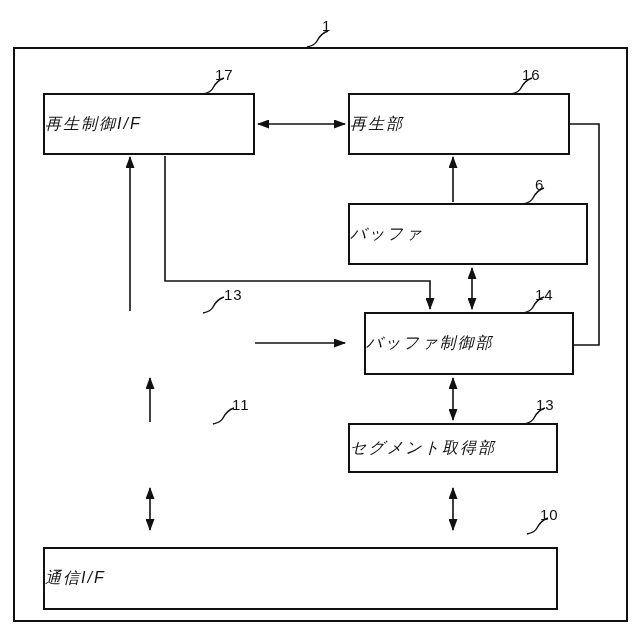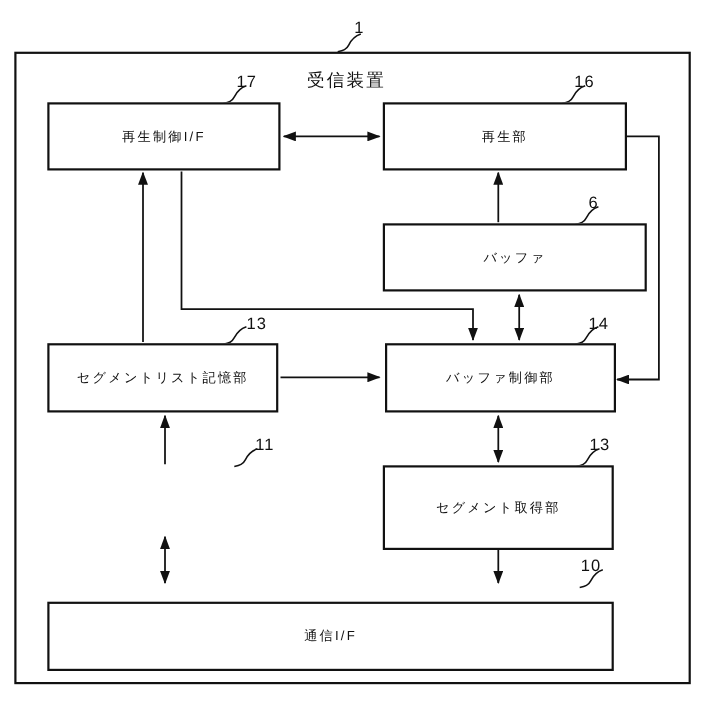--- a/index.html
+++ b/index.html
@@ -12,43 +12,43 @@
   .outer-box{
     position:absolute;left:13px;top:47px;width:615px;height:575px;
     border:2.5px solid #111;box-sizing:border-box;background:transparent;
   }
   .device-title{
     position:absolute;left:260px;top:63px;width:110px;text-align:center;
     font-size:16px;letter-spacing:2px;white-space:nowrap;
   }
   .block{
     position:absolute;box-sizing:border-box;border:2px solid #111;background:#fff;
-    display:flex;align-items:center;justify-content:center;
-    font-size:12px;letter-spacing:2px;white-space:nowrap;
+    display:flex;align-items:center;
+    font-size:16px;letter-spacing:2px;white-space:nowrap;font-style:italic;
   }
   #b17{left:43px; top:93px; width:212px;height:62px}
   #b16{left:348px;top:93px; width:222px;height:62px}
   #b15{left:348px;top:203px;width:240px;height:62px}
   #b12{left:43px; top:312px;width:210px;height:63px}
-  #b14{left:350px;top:312px;width:210px;height:63px}
+  #b14{left:364px;top:312px;width:210px;height:63px}
   #b11{left:43px; top:423px;width:212px;height:62px}
-  #b13{left:348px;top:423px;width:210px;height:77px}
+  #b13{left:348px;top:423px;width:210px;height:50px}
   #b10{left:43px; top:547px;width:515px;height:63px}
   .ref{
     position:absolute;font-size:15px;letter-spacing:1px;white-space:nowrap;
   }
   #r1 {left:322px;top:17px}
   #r17{left:215px;top:66px}
   #r16{left:522px;top:66px}
   #r15{left:535px;top:176px}
   #r12{left:224px;top:286px}
   #r14{left:535px;top:286px}
   #r11{left:232px;top:396px}
   #r13{left:536px;top:396px}
-  #r10{left:528px;top:506px}
+  #r10{left:540px;top:506px}
 </style>
 </head>
 <body>
 
 <div class="canvas">
 
   <svg class="wires" viewBox="0 0 640 640" xmlns="http://www.w3.org/2000/svg">
     <defs>
       <marker id="ah" viewBox="0 0 12 9" refX="11" refY="4.5" markerWidth="12" markerHeight="9" markerUnits="userSpaceOnUse" orient="auto-start-reverse">
         <path d="M0,0 L12,4.5 L0,9 z" fill="#111"></path>
@@ -77,44 +77,40 @@
       <path d="M203,313 c 5,-1 8,-2 10,-6 c 2,-4 5,-8 11,-10"></path>
       <path d="M523,313 c 5,-1 8,-2 10,-6 c 2,-4 5,-8 11,-10"></path>
       <path d="M213,424 c 5,-1 8,-2 10,-6 c 2,-4 5,-8 11,-10"></path>
       <path d="M524,424 c 5,-1 8,-2 10,-6 c 2,-4 5,-8 11,-10"></path>
       <path d="M527,534 c 5,-1 8,-2 10,-6 c 2,-4 5,-8 11,-10"></path>
     </g>
   </svg>
 
   <div class="outer-box"></div>
 
-  <div class="device-title">受信装置</div>
 
   <div class="ref" id="r1">1</div>
   <div class="ref" id="r17">17</div>
   <div class="ref" id="r16">16</div>
   <div class="ref" id="r15">6</div>
   <div class="ref" id="r12">13</div>
   <div class="ref" id="r14">14</div>
   <div class="ref" id="r11">11</div>
   <div class="ref" id="r13">13</div>
   <div class="ref" id="r10">10</div>
 
   <div class="block" id="b17">
     <span>再生制御I/F</span>
   </div>
   <div class="block" id="b16">
     <span>再生部</span>
   </div>
   <div class="block" id="b15">
     <span>バッファ</span>
   </div>
-  <div class="block" id="b12">
-    <span>セグメントリスト記憶部</span>
-  </div>
   <div class="block" id="b14">
     <span>バッファ制御部</span>
   </div>
   <div class="block" id="b13">
     <span>セグメント取得部</span>
   </div>
   <div class="block" id="b10">
     <span>通信I/F</span>
   </div>
 

